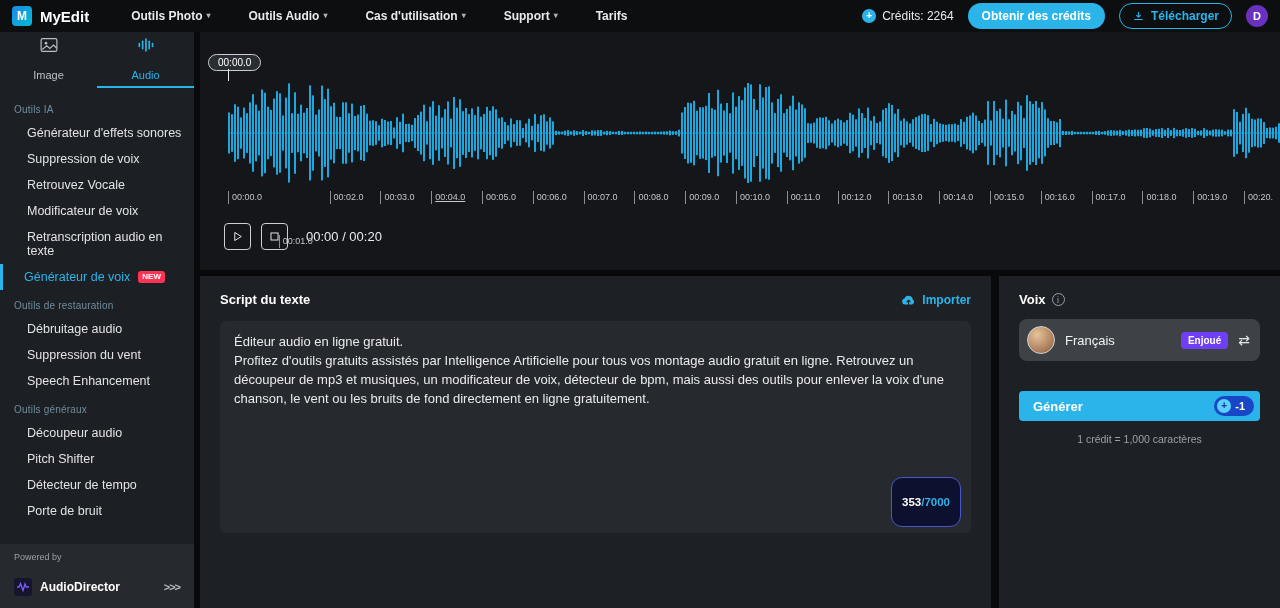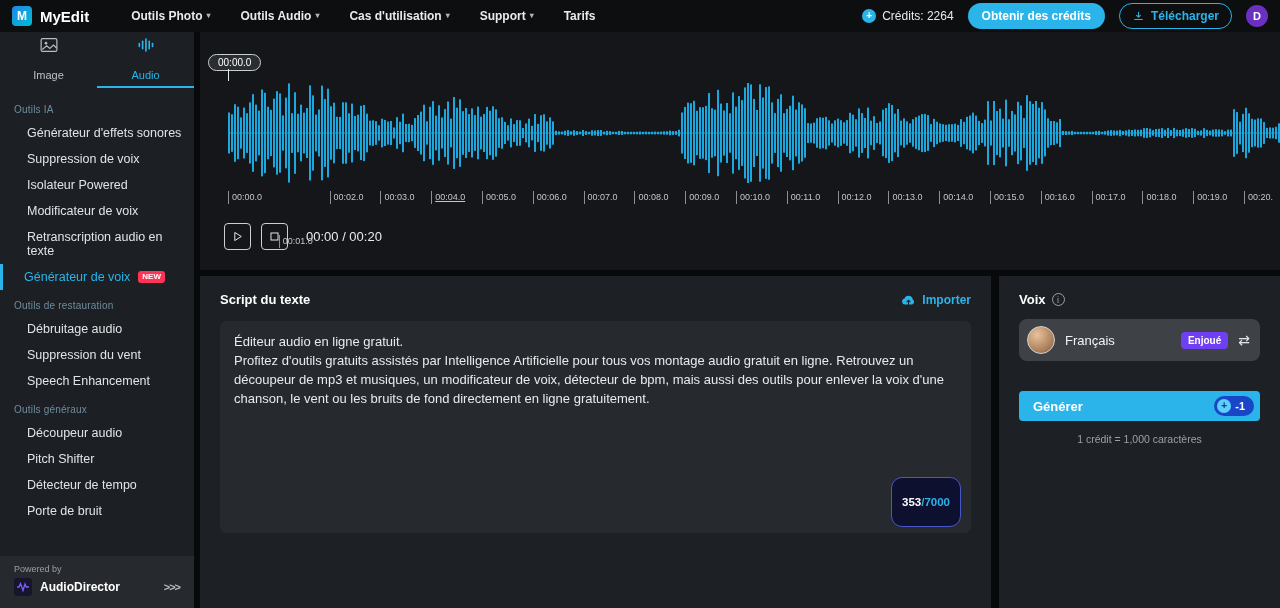--- a/index.html
+++ b/index.html
@@ -3,21 +3,21 @@
 <meta charset="utf-8">
 <style>
   *{box-sizing:border-box;margin:0;padding:0}
   html,body{width:1280px;height:608px;overflow:hidden;background:#08090a;
     font-family:"Liberation Sans",sans-serif;-webkit-font-smoothing:antialiased}
   
   .topbar{height:32px;background:#0d0e10;display:flex;align-items:center;padding:0 12px;gap:8px}
   .logo-mark{width:20px;height:20px;border-radius:4px;background:linear-gradient(135deg,#1e88e5,#00bcd4);
     color:#fff;font-weight:bold;font-size:12px;display:flex;align-items:center;justify-content:center}
   .logo-text{color:#fff;font-weight:bold;font-size:15px;margin-right:34px}
-  .topnav{display:flex;gap:30px;align-items:center}
+  .topnav{display:flex;gap:38px;align-items:center}
   .topnav .nav-link{color:#e8eaed;font-size:12px;font-weight:600;display:flex;align-items:center;gap:4px;cursor:pointer}
   .caret{color:#aeb3b8;font-size:8px;line-height:1}
   .topbar-right{margin-left:auto;display:flex;align-items:center;gap:14px}
   .coin{width:14px;height:14px;border-radius:50%;background:#2ab4ea;color:#fff;font-size:10px;font-weight:bold;
     display:inline-flex;align-items:center;justify-content:center;line-height:1}
   .credits-text{color:#e8eaed;font-size:12px}
   .btn-cyan{background:#2ab4ea;color:#fff;font-size:12px;font-weight:bold;border:none;
     border-radius:14px;padding:6px 14px;cursor:pointer}
   .btn-outline{background:transparent;color:#2ab4ea;font-size:12px;font-weight:bold;
     border:1px solid #2ab4ea;border-radius:14px;padding:5px 12px;cursor:pointer;
@@ -37,21 +37,21 @@
   .tab.active .tab-label{color:#2ab4ea}
   .nav-list{padding-top:6px}
   .section-label{font-size:10px;color:#6f8d9e;padding:10px 0 5px 14px;letter-spacing:.2px}
   .nav-item{font-size:12.5px;color:#e1e3e5;padding:6px 8px 6px 24px;cursor:pointer;display:flex;align-items:center;gap:8px;
     border-left:3px solid transparent}
   .nav-item.active{color:#2ab4ea;border-left-color:#2ab4ea;padding-left:21px}
   .badge-new{background:#ff3355;color:#fff;font-size:8px;font-weight:bold;border-radius:3px;padding:2px 4px;line-height:1}
   .sidebar-spacer{flex:1}
   .powered{background:#26292d;padding:8px 14px 12px}
   .powered-label{font-size:9px;color:#9aa0a6}
-  .powered-row{display:flex;align-items:center;gap:8px;margin-top:4px}
+  .powered-row{display:flex;align-items:center;gap:8px;margin-top:16px}
   .ad-icon{width:18px;height:18px;border-radius:3px;background:#15162e;display:flex;align-items:center;justify-content:center}
   .powered-brand{color:#fff;font-size:12px;font-weight:bold}
   .expand-chevrons{margin-left:auto;color:#b7bcc0;font-size:11px;font-weight:bold;letter-spacing:-1px;cursor:pointer}
   
   .wave-panel{height:238px;background:#141619;position:relative;padding-top:20px}
   .playhead-pill{display:inline-block;margin-left:8px;background:#2a2e33;border:1px solid #c9ced2;color:#fff;
     font-size:10px;border-radius:10px;padding:2px 9px}
   .wave-area{margin:10px 0 0 28px;height:104px;position:relative}
   .playhead-line{position:absolute;left:0;top:-12px;width:1px;height:12px;background:#e8eaed}
   .ruler{margin-left:28px;position:relative;height:22px;margin-top:4px}
@@ -160,21 +160,21 @@
             <rect x="19.6" y="7" width="2.2" height="6" rx="1"></rect>
           </g>
         </svg>
         <span class="tab-label">Audio</span>
       </div>
     </div>
     <div class="nav-list">
       <div class="section-label">Outils IA</div>
       <div class="nav-item">Générateur d'effets sonores</div>
       <div class="nav-item">Suppression de voix</div>
-      <div class="nav-item">Isolateur Powered</div>
+      <div class="nav-item">Retrouvez Vocale</div>
       <div class="nav-item">Modificateur de voix</div>
       <div class="nav-item">Retranscription audio en texte</div>
       <div class="nav-item active">
         <span>Générateur de voix</span>
         <span class="badge-new">NEW</span>
       </div>
       <div class="section-label">Outils de restauration</div>
       <div class="nav-item">Débruitage audio</div>
       <div class="nav-item">Suppression du vent</div>
       <div class="nav-item">Speech Enhancement</div>

